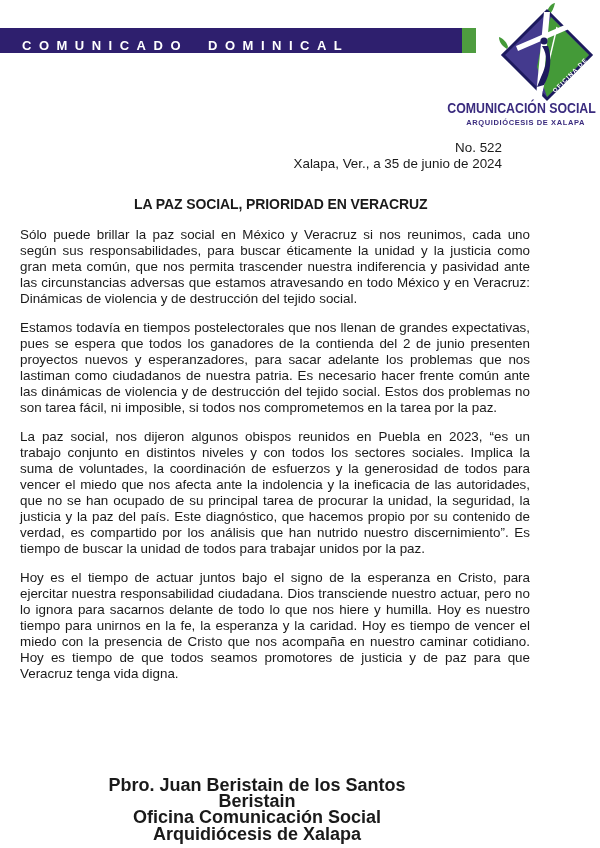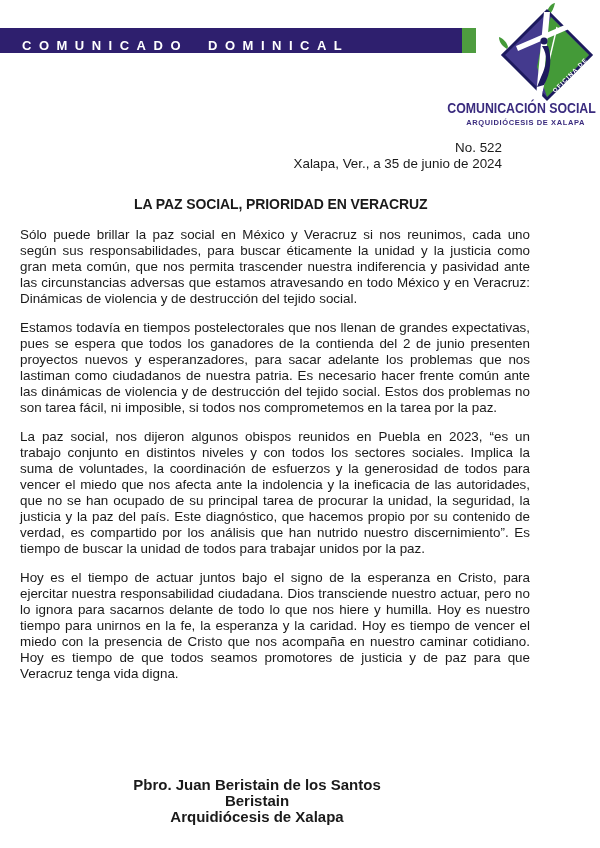--- a/index.html
+++ b/index.html
@@ -96,21 +96,21 @@
     margin: 0 0 13px 8px;
   }
 
   
   .signature {
     position: absolute;
     top: 777px; left: 12px;
     width: 490px;
     text-align: center;
     font-weight: bold;
-    font-size: 15px;
+    font-size: 18px;
     line-height: 16.2px;
   }
 </style>
 </head>
 <body>
 
 <div class="page">
 
   <header>
     <div class="banner">
@@ -155,16 +155,17 @@
   <main class="body">
     <p>Sólo puede brillar la paz social en México y Veracruz si nos reunimos, cada uno según sus responsabilidades, para buscar éticamente la unidad y la justicia como gran meta común, que nos permita trascender nuestra indiferencia y pasividad ante las circunstancias adversas que estamos atravesando en todo México y en Veracruz: Dinámicas de violencia y de destrucción del tejido social.</p>
     <p>Estamos todavía en tiempos postelectorales que nos llenan de grandes expectativas, pues se espera que todos los ganadores de la contienda del 2 de junio presenten proyectos nuevos y esperanzadores, para sacar adelante los problemas que nos lastiman como ciudadanos de nuestra patria. Es necesario hacer frente común ante las dinámicas de violencia y de destrucción del tejido social. Estos dos problemas no son tarea fácil, ni imposible, si todos nos comprometemos en la tarea por la paz.</p>
     <p>La paz social, nos dijeron algunos obispos reunidos en Puebla en 2023, “es un trabajo conjunto en distintos niveles y con todos los sectores sociales. Implica la suma de voluntades, la coordinación de esfuerzos y la generosidad de todos para vencer el miedo que nos afecta ante la indolencia y la ineficacia de las autoridades, que no se han ocupado de su principal tarea de procurar la unidad, la seguridad, la justicia y la paz del país. Este diagnóstico, que hacemos propio por su contenido de verdad, es compartido por los análisis que han nutrido nuestro discernimiento”. Es tiempo de buscar la unidad de todos para trabajar unidos por la paz.</p>
     <p>Hoy es el tiempo de actuar juntos bajo el signo de la esperanza en Cristo, para ejercitar nuestra responsabilidad ciudadana. Dios transciende nuestro actuar, pero no lo ignora para sacarnos delante de todo lo que nos hiere y humilla. Hoy es nuestro tiempo para unirnos en la fe, la esperanza y la caridad. Hoy es tiempo de vencer el miedo con la presencia de Cristo que nos acompaña en nuestro caminar cotidiano. Hoy es tiempo de que todos seamos promotores de justicia y de paz para que Veracruz tenga vida digna.</p>
   </main>
 
   <footer class="signature">
     <div>Pbro. Juan Beristain de los Santos</div>
     <div>Beristain</div>
+    <div>Oficina Comunicación Social</div>
     <div>Arquidiócesis de Xalapa</div>
   </footer>
 
 </div>
 
 </body></html>

